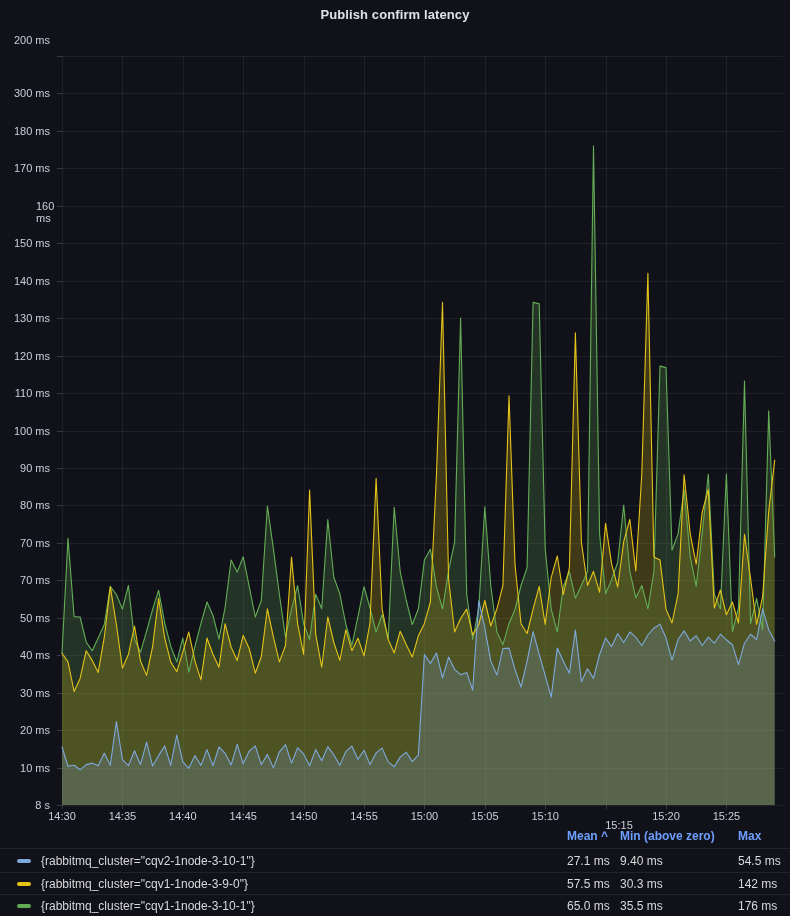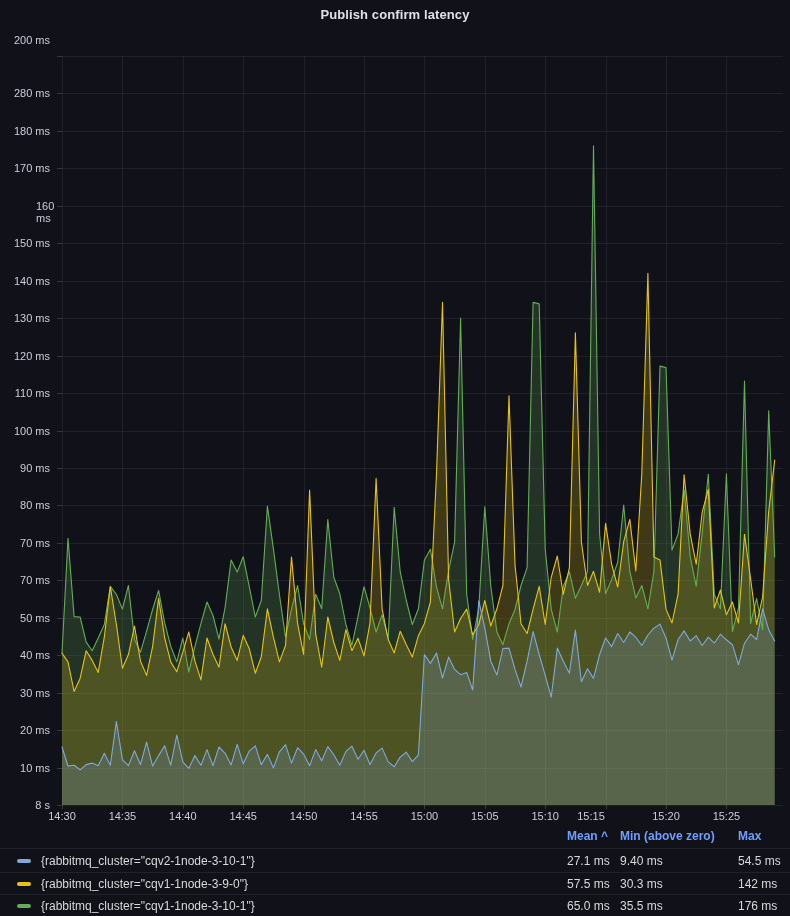--- a/index.html
+++ b/index.html
@@ -181,34 +181,34 @@
       <div class="y-tick-label" style="top: 461.95px;">90 ms</div>
       <div class="y-tick-label" style="top: 424.5px;">100 ms</div>
       <div class="y-tick-label" style="top: 387.05px;">110 ms</div>
       <div class="y-tick-label" style="top: 349.6px;">120 ms</div>
       <div class="y-tick-label" style="top: 312.15px;">130 ms</div>
       <div class="y-tick-label" style="top: 274.7px;">140 ms</div>
       <div class="y-tick-label" style="top: 237.25px;">150 ms</div>
       <div class="y-tick-label" style="top: 199.8px; padding-left: 36px;">160 ms</div>
       <div class="y-tick-label" style="top: 162.35px;">170 ms</div>
       <div class="y-tick-label" style="top: 124.9px;">180 ms</div>
-      <div class="y-tick-label" style="top: 87.45px;">280 ms</div>
+      <div class="y-tick-label" style="top: 87.45px;">300 ms</div>
       <div class="y-tick-label" style="top: 34px;">200 ms</div>
     </div>
   <div id="x-axis">
       <div class="x-tick-label" style="left: 40px;">14:30</div>
       <div class="x-tick-label" style="left: 100.4px;">14:35</div>
       <div class="x-tick-label" style="left: 160.8px;">14:40</div>
       <div class="x-tick-label" style="left: 221.2px;">14:45</div>
       <div class="x-tick-label" style="left: 281.6px;">14:50</div>
       <div class="x-tick-label" style="left: 342px;">14:55</div>
       <div class="x-tick-label" style="left: 402.4px;">15:00</div>
       <div class="x-tick-label" style="left: 462.8px;">15:05</div>
       <div class="x-tick-label" style="left: 523.2px;">15:10</div>
-      <div class="x-tick-label" style="left: 569px;">15:15</div>
+      <div class="x-tick-label" style="left: 597px; margin-top: 9px;">15:15</div>
       <div class="x-tick-label" style="left: 644px;">15:20</div>
       <div class="x-tick-label" style="left: 704.4px;">15:25</div>
     </div>
 
   <div class="legend">
     <div class="legend-header">
       <span class="col-mean">Mean ^</span>
       <span class="col-min">Min (above zero)</span>
       <span class="col-max">Max</span>
     </div>

